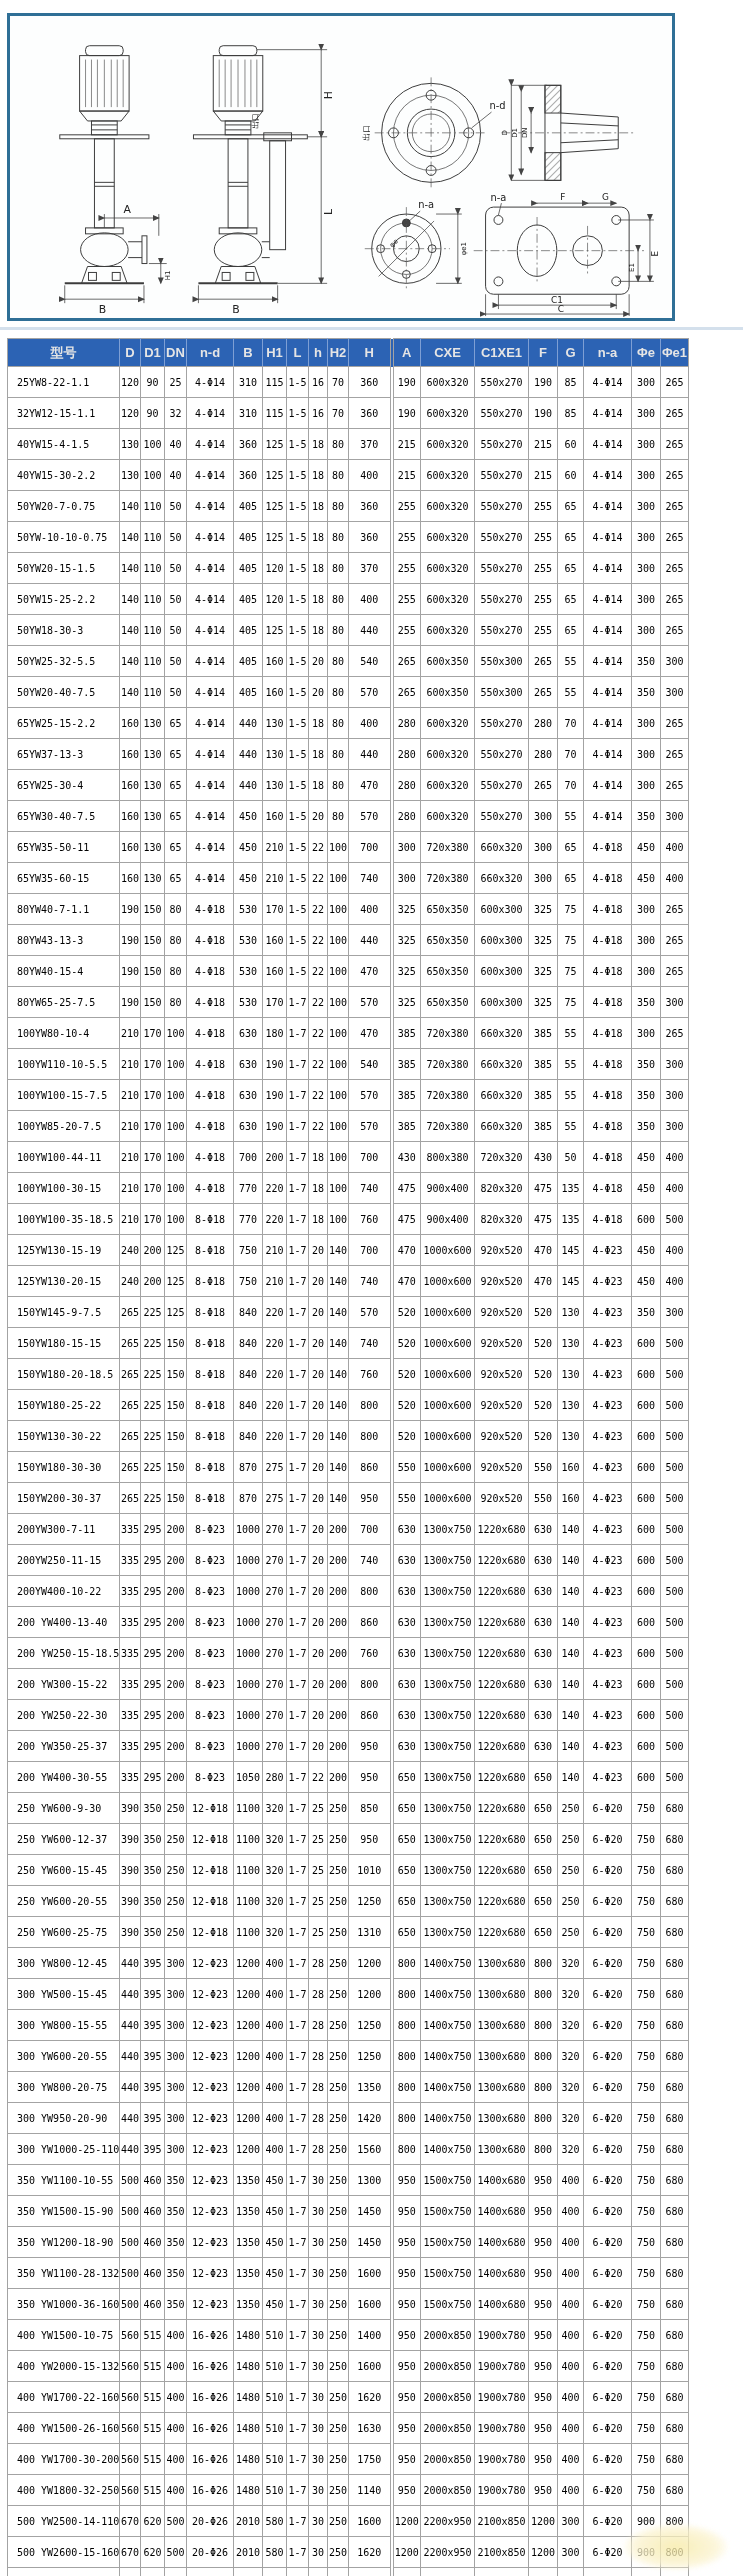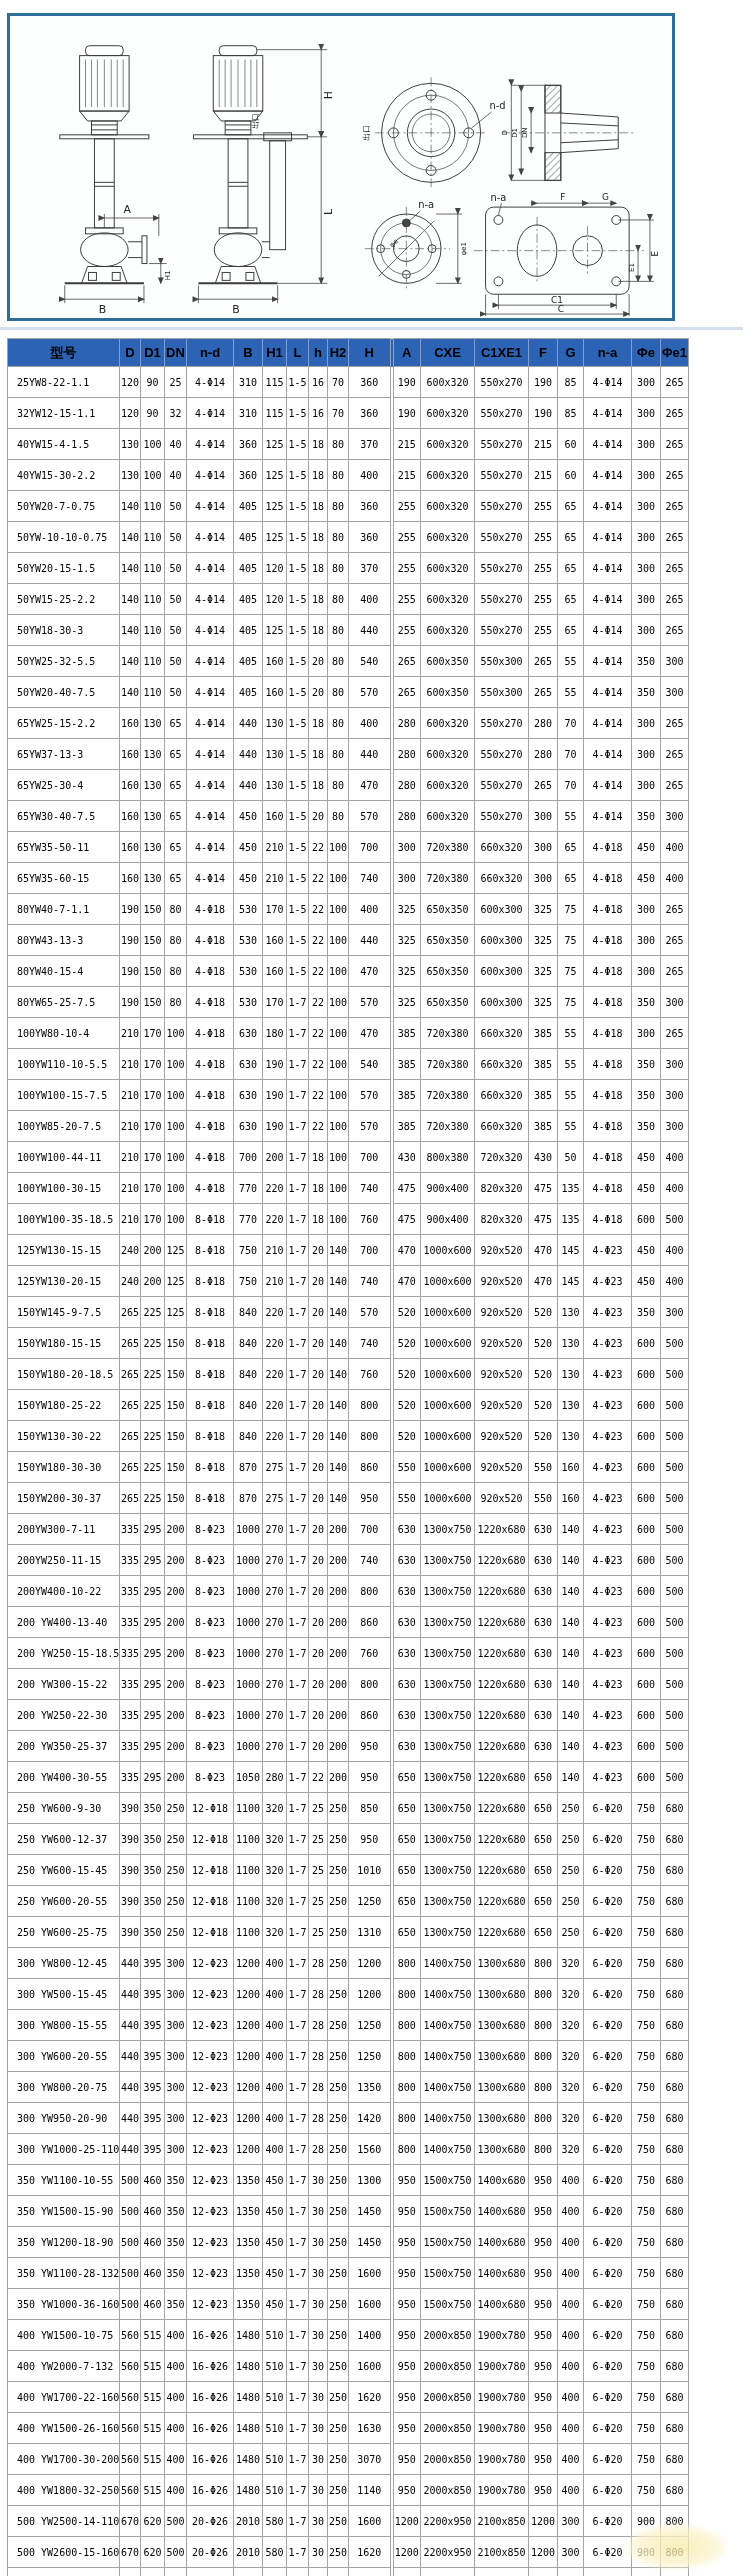--- a/index.html
+++ b/index.html
@@ -19,21 +19,21 @@
   }
   .drawing-box svg{display:block;}
   .seam{position:absolute;left:0;top:327px;width:743px;height:3px;background:#d4e0ec;}
 
   
   table.spec{
     position:absolute;left:7px;top:338px;width:678px;
     border-collapse:collapse;table-layout:fixed;background:#ffffff;
   }
   table.spec th{
-    background:var(--header-bg);color:#000000;
+    background:var(--header-bg);color:#e5e5e5;
     font-family:"Liberation Sans","DejaVu Sans",sans-serif;
     font-weight:bold;font-size:13px;height:27px;padding:0;text-align:center;
     border:1px solid #7e9fd4;border-top-color:var(--grid);border-bottom-color:var(--grid);
   }
   table.spec th:first-child{border-left-color:var(--grid);}
   table.spec th:last-child{border-right-color:var(--grid);}
   table.spec td{
     border:1px solid var(--grid);
     font-size:10px;color:var(--ink);height:30px;padding:0;
     text-align:center;white-space:nowrap;overflow:hidden;
@@ -899,21 +899,21 @@
         <td>475</td>
         <td>900x400</td>
         <td>820x320</td>
         <td>475</td>
         <td>135</td>
         <td>4-Φ18</td>
         <td>600</td>
         <td>500</td>
       </tr>
       <tr>
-        <td class="model">125YW130-15-15</td>
+        <td class="model">125YW130-15-19</td>
         <td>240</td>
         <td>200</td>
         <td>125</td>
         <td>8-Φ18</td>
         <td>750</td>
         <td>210</td>
         <td>1-7</td>
         <td>20</td>
         <td>140</td>
         <td>700</td>
@@ -1655,21 +1655,21 @@
         <td>950</td>
         <td>2000x850</td>
         <td>1900x780</td>
         <td>950</td>
         <td>400</td>
         <td>6-Φ20</td>
         <td>750</td>
         <td>680</td>
       </tr>
       <tr>
-        <td class="model">400 YW2000-7-132</td>
+        <td class="model">400 YW2000-15-132</td>
         <td>560</td>
         <td>515</td>
         <td>400</td>
         <td>16-Φ26</td>
         <td>1480</td>
         <td>510</td>
         <td>1-7</td>
         <td>30</td>
         <td>250</td>
         <td>1600</td>
@@ -1728,21 +1728,21 @@
         <td class="model">400 YW1700-30-200</td>
         <td>560</td>
         <td>515</td>
         <td>400</td>
         <td>16-Φ26</td>
         <td>1480</td>
         <td>510</td>
         <td>1-7</td>
         <td>30</td>
         <td>250</td>
-        <td>3070</td>
+        <td>1750</td>
         <td>950</td>
         <td>2000x850</td>
         <td>1900x780</td>
         <td>950</td>
         <td>400</td>
         <td>6-Φ20</td>
         <td>750</td>
         <td>680</td>
       </tr>
       <tr>

